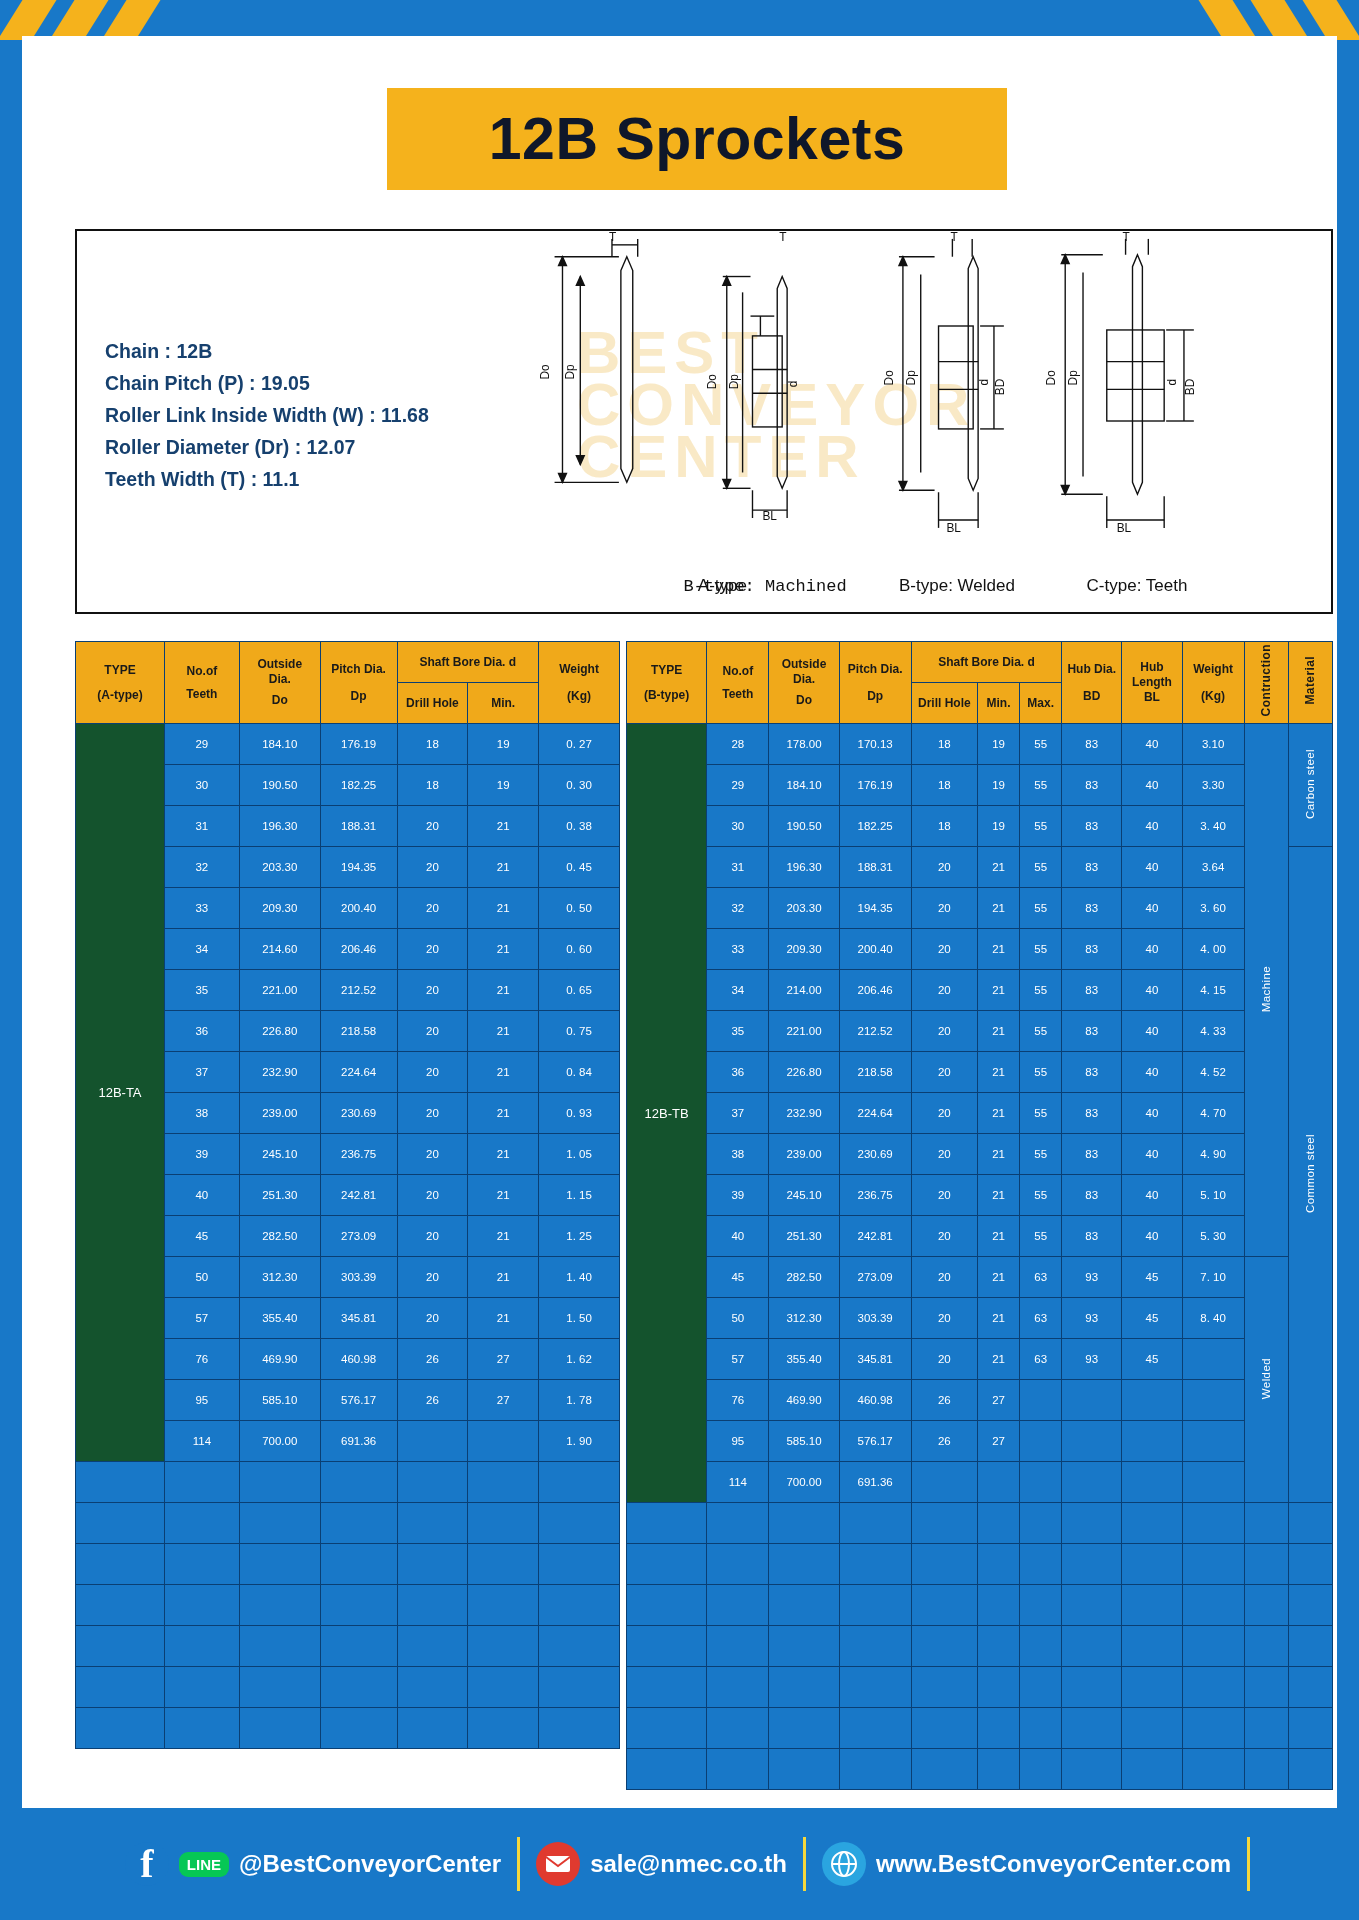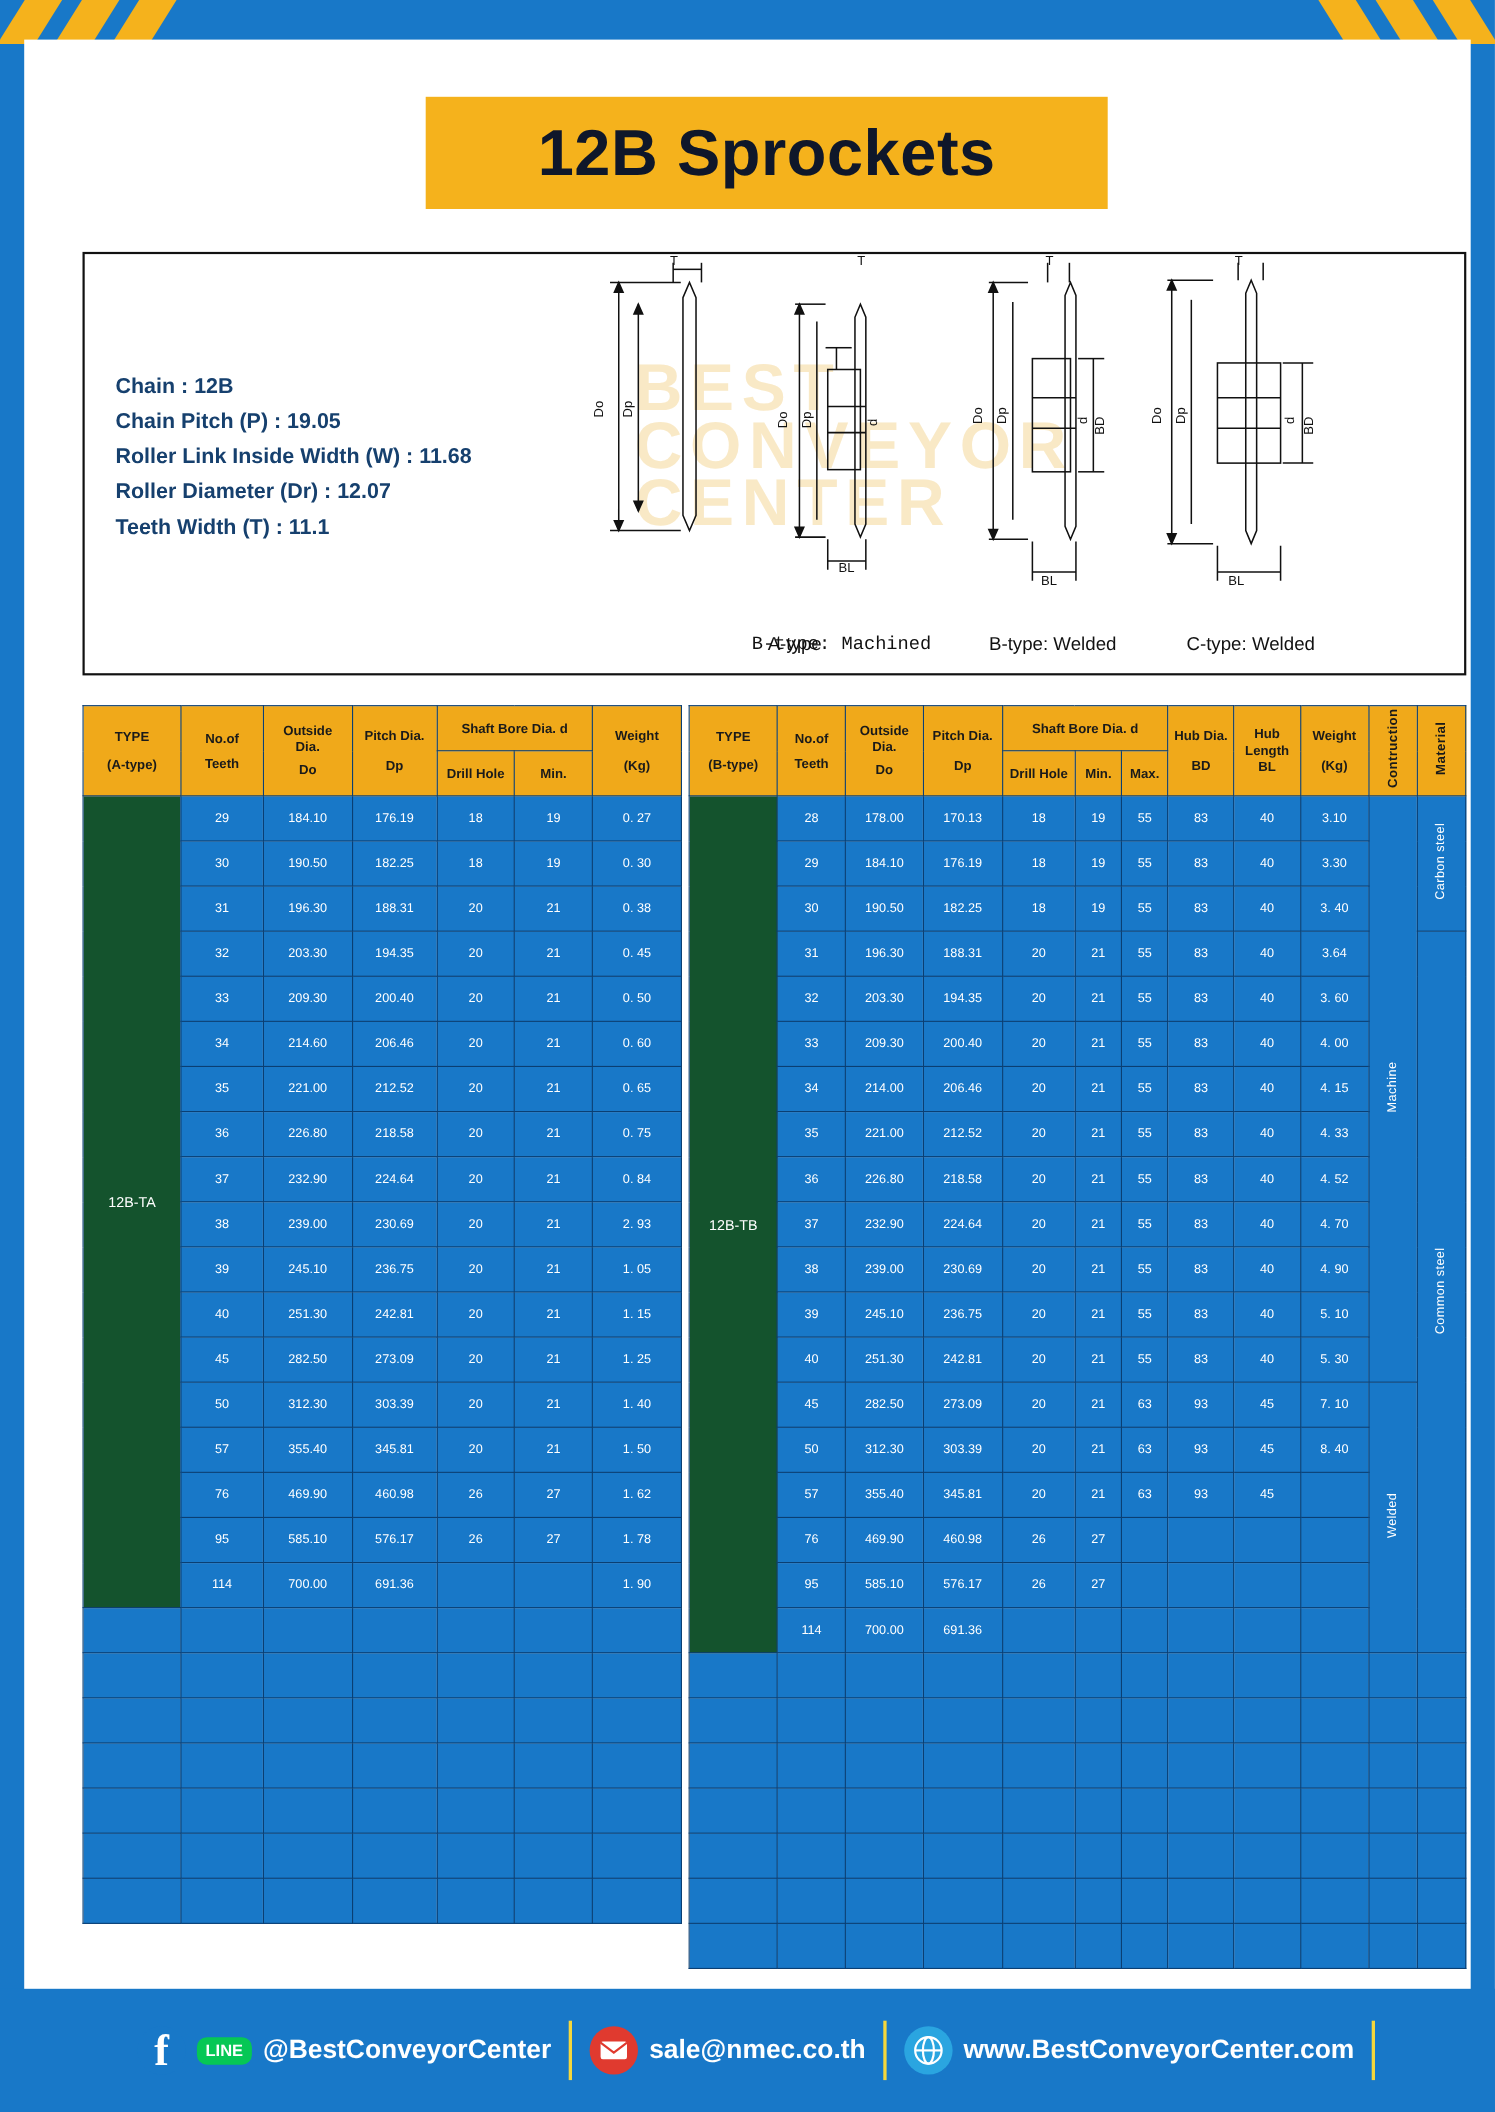--- a/index.html
+++ b/index.html
@@ -260,21 +260,21 @@
         <text x="1006" y="156" transform="rotate(-90 1006 156)">Dp</text>
         <text x="1106" y="156" transform="rotate(-90 1106 156)">d</text>
         <text x="1124" y="166" transform="rotate(-90 1124 166)">BD</text>
         <text x="1046" y="304">BL</text>
       </g>
     </svg>
 
     <div class="dia-caption" style="left:430px;text-align:right;">A-type</div>
     <div class="dia-caption" style="left:568px;font-family:Liberation Mono, monospace;">B-type: Machined</div>
     <div class="dia-caption" style="left:760px;">B-type: Welded</div>
-    <div class="dia-caption" style="left:940px;">C-type: Welded</div>
+    <div class="dia-caption" style="left:940px;">C-type: Teeth</div>
   </div>
 
   <div class="table-wrap tbl-a">
     <table>
       <colgroup>
         <col style="width:88px">
           <col style="width:74px">
           <col style="width:80px">
         <col style="width:76px">
           <col style="width:70px">
@@ -389,21 +389,21 @@
             <td>20</td>
             <td>21</td>
             <td>0. 84</td>
           </tr>
           <tr>
             <td>38</td>
             <td>239.00</td>
             <td>230.69</td>
             <td>20</td>
             <td>21</td>
-            <td>2. 93</td>
+            <td>0. 93</td>
           </tr>
           <tr>
             <td>39</td>
             <td>245.10</td>
             <td>236.75</td>
             <td>20</td>
             <td>21</td>
             <td>1. 05</td>
           </tr>
           <tr>

